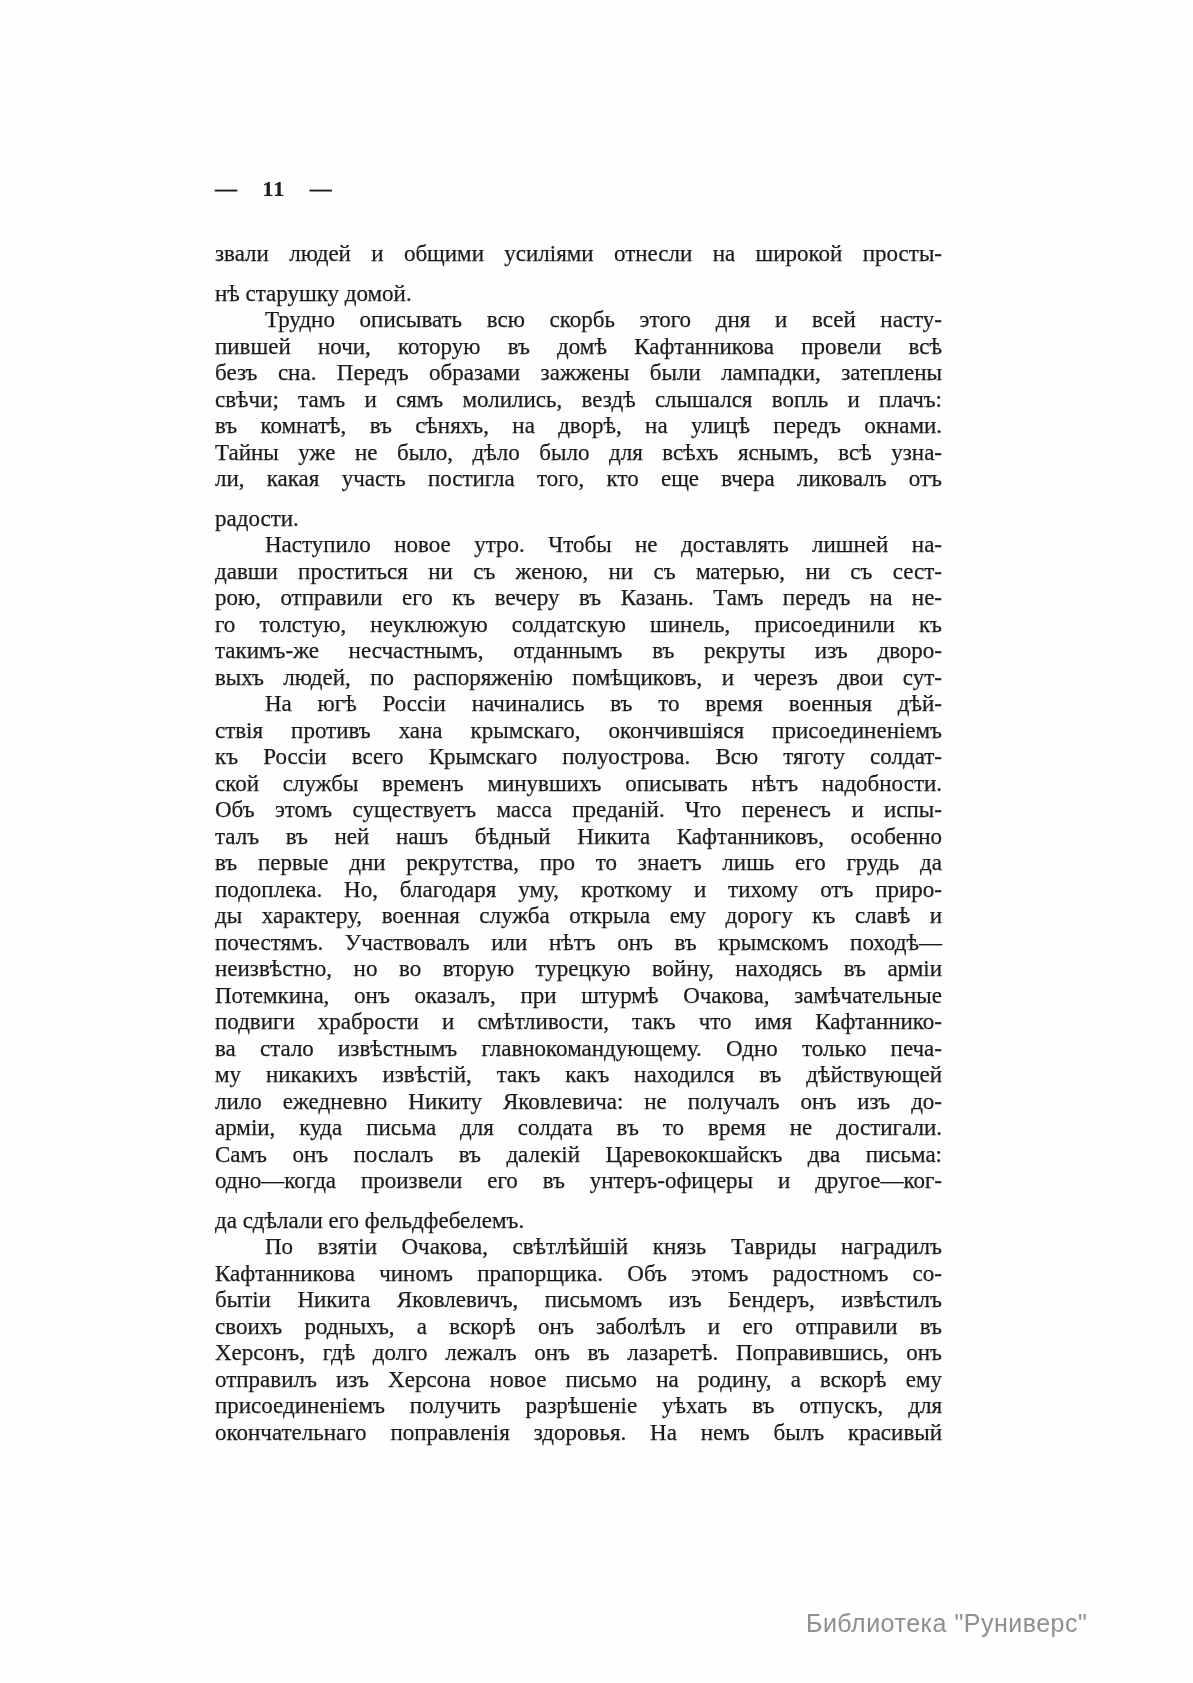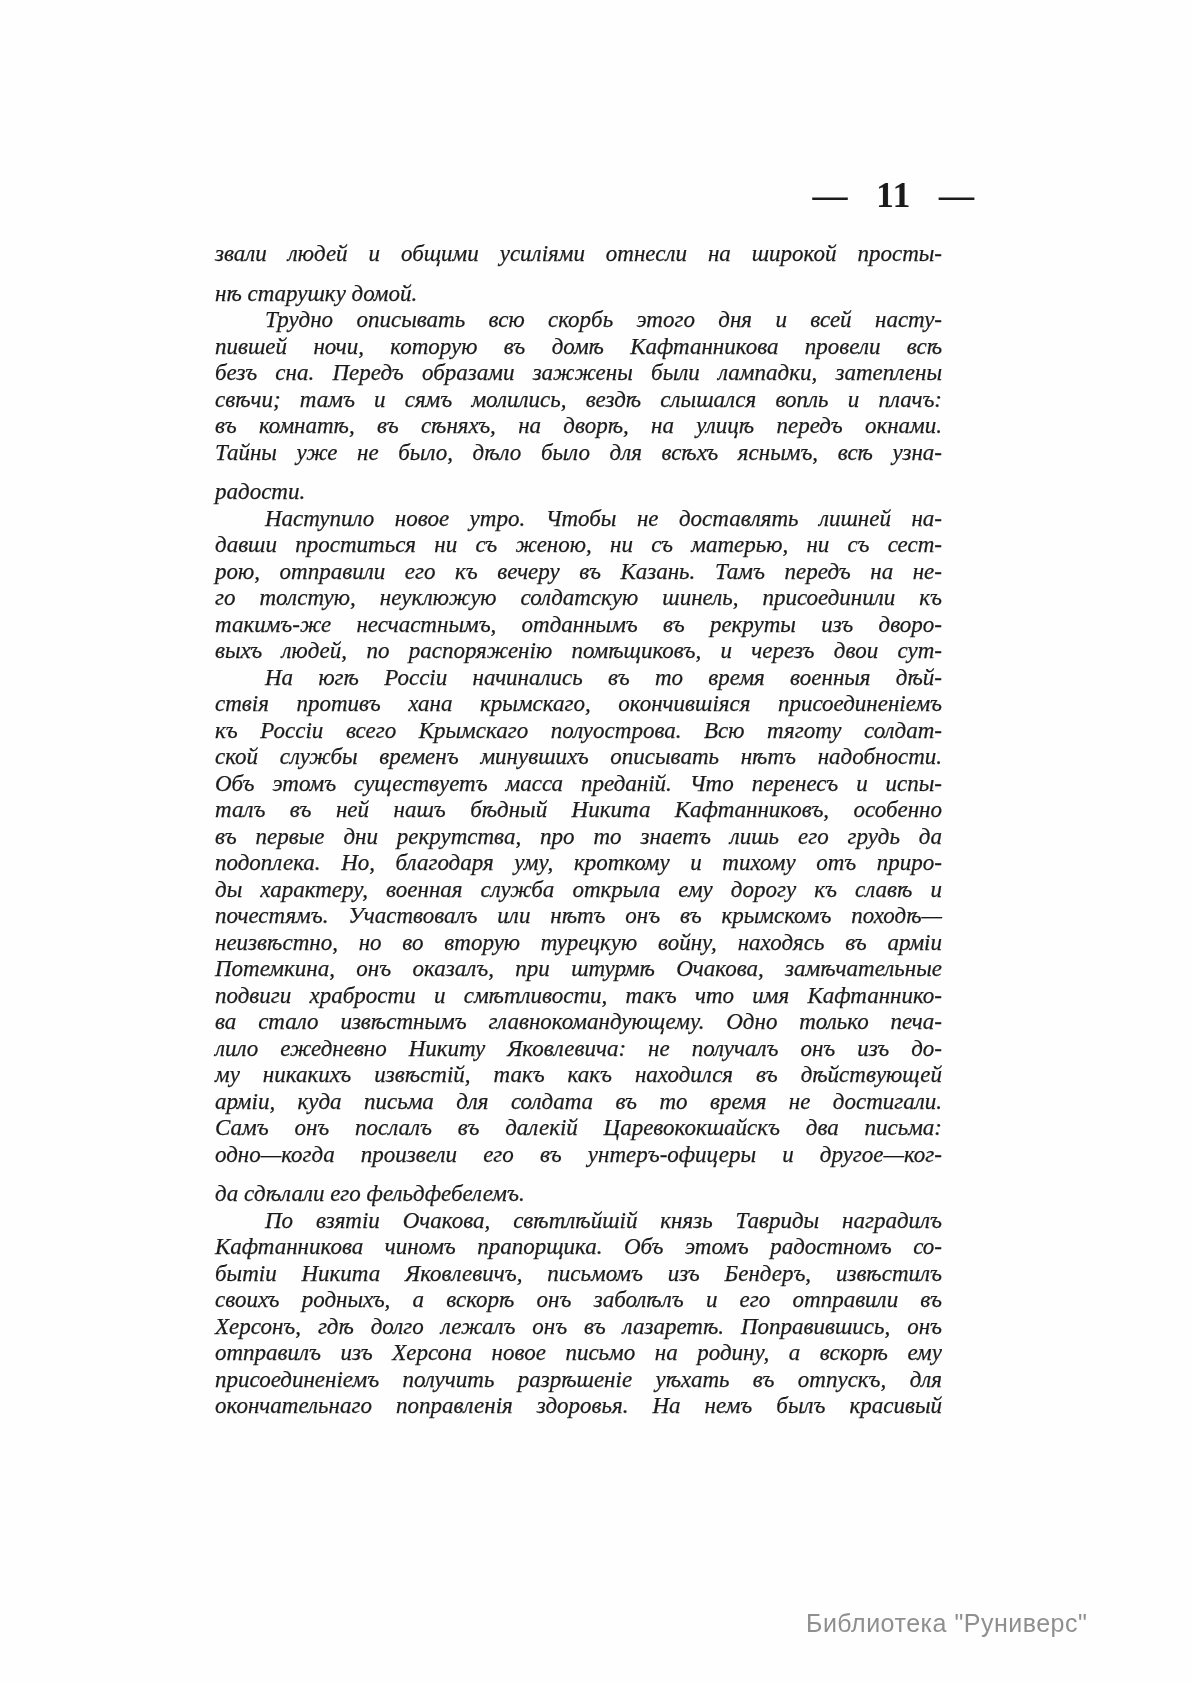--- a/index.html
+++ b/index.html
@@ -17,43 +17,42 @@
     height: 1683px;
     background: #fefefe;
     color: #1b1b1b;
     font-family: "Liberation Serif", "DejaVu Serif", serif;
   }
   .page-number {
     position: absolute;
     left: 215px;
     top: 176px;
     width: 760px;
-    text-align: right;
-    font-size: 35px;
+    text-align: left;
+    font-size: 22px;
     font-weight: bold;
     word-spacing: 18px;
     letter-spacing: 1px;
     -webkit-text-stroke: 0.2px #1b1b1b;
   }
   .text-block {
     position: absolute;
     left: 215px;
     top: 241px;
     width: 727px;
   }
   .paragraph { margin: 0; padding: 0; }
   .line {
     height: 26.5px;
     line-height: 26.5px;
     font-size: 23px;
     text-align: justify;
     text-align-last: justify;
     -webkit-text-stroke: 0.25px #1b1b1b;
     white-space: normal;
-    font-style: italic;
   }
   .line.indent { padding-left: 50px; }
   .line.flush { text-align-last: left; margin-top: 13px; }
   .watermark {
     position: absolute;
     left: 806px;
     top: 1609px;
     font-family: "Liberation Sans", "DejaVu Sans", sans-serif;
     font-size: 25px;
     color: #8f8f8f;
@@ -71,20 +70,21 @@
         <div class="line">звали людей и общими усиліями отнесли на широкой просты-</div>
         <div class="line flush">нѣ старушку домой.</div>
       </div>
       <div class="paragraph">
         <div class="line indent">Трудно описывать всю скорбь этого дня и всей насту-</div>
         <div class="line">пившей ночи, которую въ домѣ Кафтанникова провели всѣ</div>
         <div class="line">безъ сна. Передъ образами зажжены были лампадки, затеплены</div>
         <div class="line">свѣчи; тамъ и сямъ молились, вездѣ слышался вопль и плачъ:</div>
         <div class="line">въ комнатѣ, въ сѣняхъ, на дворѣ, на улицѣ передъ окнами.</div>
         <div class="line">Тайны уже не было, дѣло было для всѣхъ яснымъ, всѣ узна-</div>
+        <div class="line">ли, какая участь постигла того, кто еще вчера ликовалъ отъ</div>
         <div class="line flush">радости.</div>
       </div>
       <div class="paragraph">
         <div class="line indent">Наступило новое утро. Чтобы не доставлять лишней на-</div>
         <div class="line">давши проститься ни съ женою, ни съ матерью, ни съ сест-</div>
         <div class="line">рою, отправили его къ вечеру въ Казань. Тамъ передъ на не-</div>
         <div class="line">го толстую, неуклюжую солдатскую шинель, присоединили къ</div>
         <div class="line">такимъ-же несчастнымъ, отданнымъ въ рекруты изъ дворо-</div>
         <div class="line">выхъ людей, по распоряженію помѣщиковъ, и черезъ двои сут-</div>
       </div>
@@ -96,22 +96,22 @@
         <div class="line">Объ этомъ существуетъ масса преданій. Что перенесъ и испы-</div>
         <div class="line">талъ въ ней нашъ бѣдный Никита Кафтанниковъ, особенно</div>
         <div class="line">въ первые дни рекрутства, про то знаетъ лишь его грудь да</div>
         <div class="line">подоплека. Но, благодаря уму, кроткому и тихому отъ приро-</div>
         <div class="line">ды характеру, военная служба открыла ему дорогу къ славѣ и</div>
         <div class="line">почестямъ. Участвовалъ или нѣтъ онъ въ крымскомъ походѣ—</div>
         <div class="line">неизвѣстно, но во вторую турецкую войну, находясь въ арміи</div>
         <div class="line">Потемкина, онъ оказалъ, при штурмѣ Очакова, замѣчательные</div>
         <div class="line">подвиги храбрости и смѣтливости, такъ что имя Кафтаннико-</div>
         <div class="line">ва стало извѣстнымъ главнокомандующему. Одно только печа-</div>
+        <div class="line">му никакихъ извѣстій, такъ какъ находился въ дѣйствующей</div>
         <div class="line">лило ежедневно Никиту Яковлевича: не получалъ онъ изъ до-</div>
-        <div class="line">му никакихъ извѣстій, такъ какъ находился въ дѣйствующей</div>
         <div class="line">арміи, куда письма для солдата въ то время не достигали.</div>
         <div class="line">Самъ онъ послалъ въ далекій Царевококшайскъ два письма:</div>
         <div class="line">одно—когда произвели его въ унтеръ-офицеры и другое—ког-</div>
         <div class="line flush">да сдѣлали его фельдфебелемъ.</div>
       </div>
       <div class="paragraph">
         <div class="line indent">По взятіи Очакова, свѣтлѣйшій князь Тавриды наградилъ</div>
         <div class="line">Кафтанникова чиномъ прапорщика. Объ этомъ радостномъ со-</div>
         <div class="line">бытіи Никита Яковлевичъ, письмомъ изъ Бендеръ, извѣстилъ</div>
         <div class="line">своихъ родныхъ, а вскорѣ онъ заболѣлъ и его отправили въ</div>

